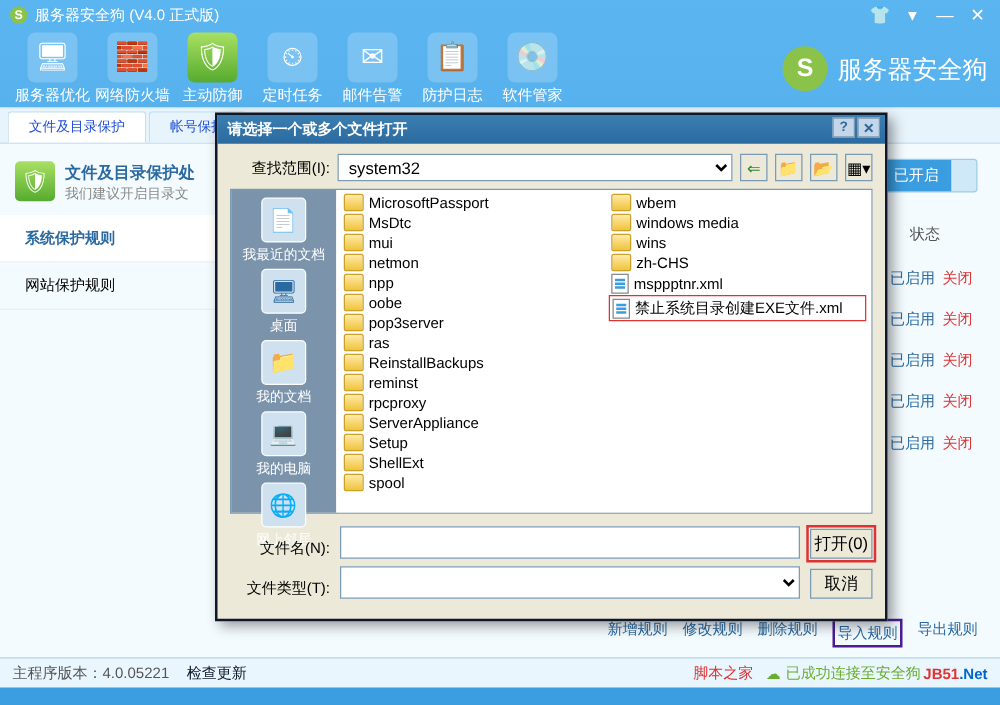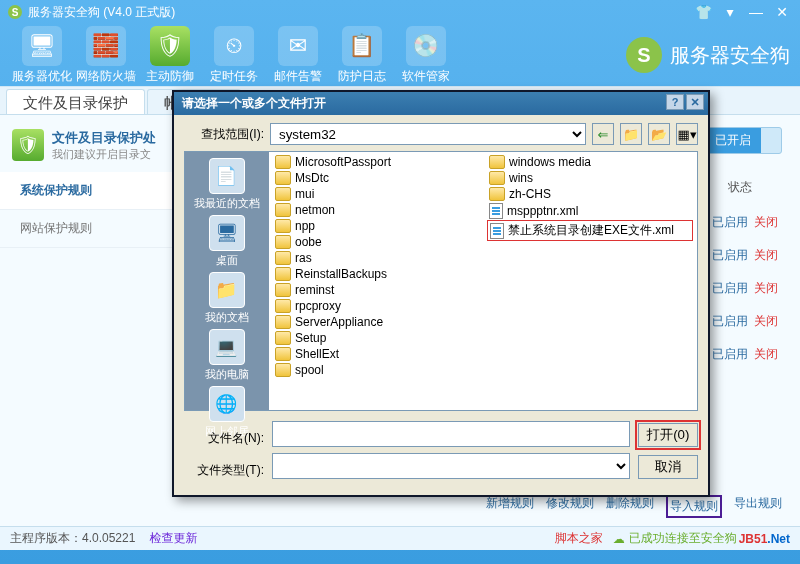--- a/index.html
+++ b/index.html
@@ -15,31 +15,31 @@
 .toolbar { height: 62px; display: flex; align-items: center; padding: 0 10px; }
 .tool-item { width: 64px; text-align: center; color: #fff; font-size: 12px; cursor: pointer; }
 .tool-item .ico { width: 40px; height: 40px; margin: 0 auto 2px; border-radius: 6px; background: rgba(255,255,255,0.2); display: flex; align-items: center; justify-content: center; font-size: 22px; }
 .tool-item.active .ico { background: linear-gradient(180deg, #a8e063, #56ab2f); }
 .brand { margin-left: auto; display: flex; align-items: center; color: #fff; font-size: 20px; font-weight: 500; }
 .brand .shield-big { width: 36px; height: 36px; background: #8bc34a; border-radius: 50%; margin-right: 8px; display: flex; align-items: center; justify-content: center; color: #fff; font-weight: bold; }
 
 
 .main-panel { background: #f4fbff; border-top: 1px solid #d0e7f5; height: 440px; display: flex; flex-direction: column; }
 .tab-strip { display: flex; padding-left: 6px; background: #e8f4fc; border-bottom: 1px solid #c5deed; height: 28px; position: relative; }
-.tab { padding: 4px 16px; font-size: 15px; color: #404040; border: 1px solid #c5deed; border-bottom: none; background: #fff; margin-top: 2px; margin-right: 2px; border-radius: 3px 3px 0 0; cursor: pointer; text-align: center; }
+.tab { padding: 4px 16px; font-size: 11px; color: #1d4ed8; border: 1px solid #c5deed; border-bottom: none; background: #fff; margin-top: 2px; margin-right: 2px; border-radius: 3px 3px 0 0; cursor: pointer; text-align: center; }
 .tab.inactive { background: #e8f4fc; }
 .tab-body { flex: 1; display: flex; }
 
 
 .sidebar { width: 180px; padding: 10px 0; }
 .sidebar .heading { display: flex; padding: 4px 12px 10px; }
 .sidebar .heading .ico { width: 32px; height: 32px; background: linear-gradient(180deg,#a8e063,#56ab2f); border-radius: 4px; margin-right: 8px; display:flex;align-items:center;justify-content:center;color:#fff;font-size:18px; }
 .sidebar .heading .t1 { color: #2a6aa0; font-size: 13px; font-weight: bold; }
 .sidebar .heading .t2 { color: #888; font-size: 11px; }
-.side-item { padding: 10px 20px; font-size: 12px; color: #737373; border-bottom: 1px solid #e8f0f6; cursor: pointer; }
+.side-item { padding: 10px 20px; font-size: 12px; color: #000000; border-bottom: 1px solid #e8f0f6; cursor: pointer; }
 .side-item.active { background: #fff; color: #2a6aa0; font-weight: bold; }
 
 
 .content { flex: 1; padding: 14px 18px; position: relative; }
 .enabled-pill { position: absolute; top: 12px; right: 18px; background: #cfe9f9; border:1px solid #9ecbe8; border-radius: 3px; font-size: 12px; color: #2a6aa0; display: flex; align-items:center; }
 .enabled-pill span:first-child { background:#3a9de0; color:#fff; padding: 4px 10px; }
 .enabled-pill span:last-child { padding: 4px 10px; }
 
 .status-header { text-align: right; font-size: 12px; color: #555; margin-top: 50px; padding-right: 30px; }
 .rule-list { margin-top: 10px; }
@@ -50,21 +50,21 @@
 .bottom-links { position: absolute; bottom: 8px; right: 18px; font-size: 12px; display: flex; gap: 12px; justify-content: flex-end; }
 .bottom-links a { color: #2a6aa0; text-decoration: none; cursor: pointer; }
 .bottom-links a.boxed { border: 2px solid #4c1d95; padding: 1px 2px; }
 
 
 .statusbar { height: 24px; background: #eaf6fe; border-top: 1px solid #c5deed; display: flex; align-items:center; padding: 0 10px; font-size: 12px; color: #555; }
 .statusbar .spacer { flex:1; }
 .statusbar .connected { color: #6aae2e; display:flex;align-items:center;gap:4px; }
 .statusbar .logo { color:#d33; font-weight:bold; margin-left:2px; }
 .statusbar .logo .net { color:#06c; }
-.statusbar .update { color:#6d28d9; margin-left:14px; cursor:pointer;}
+.statusbar .update { color:#0f172a; margin-left:14px; cursor:pointer;}
 
 
 .dialog { position: absolute; left: 172px; top: 90px; width: 538px; background: #ece9d8; border: 2px solid #0f172a; box-shadow: 4px 4px 10px rgba(0,0,0,0.4); font-size: 12px; }
 .dlg-title { background: linear-gradient(180deg, #3c7fb1, #2a6aa0); color: #fff; padding: 3px 28px 3px 8px; font-weight: bold; position: relative; }
 .dlg-title .dlg-btns { position:absolute; right:4px; top:2px; display:flex; gap:2px; }
 .dlg-title .dlg-btns span { width:18px; height:16px; background:#c5d6e8; color:#2a6aa0; display:inline-flex;align-items:center;justify-content:center;border:1px solid #7a9ab5;cursor:pointer;font-size:11px; }
 .dlg-body { padding: 8px 10px 0; }
 .row-look { display:flex; align-items:center; gap:6px; margin-bottom:6px; }
 .row-look label { width: 80px; text-align:right; }
 .row-look select { flex:1; height:22px; border:1px solid #7a9ab5; background:#fff; padding:0 4px; }
@@ -77,21 +77,21 @@
 .file-col { flex:1; padding:2px 4px; }
 .file-item { display:flex; align-items:center; gap:4px; padding:1px 2px; cursor:pointer; white-space:nowrap; }
 .file-item.selected { border:1px solid #d33; }
 .folder-ico { width:16px;height:14px;background:linear-gradient(180deg,#ffe9a8,#f0c43c);border:1px solid #c9a227;border-radius:2px;flex-shrink:0; }
 .xml-ico { width:14px;height:16px;background:#fff;border:1px solid #888;flex-shrink:0;position:relative; }
 .xml-ico:after { content:""; position:absolute; left:2px; top:3px; right:2px; height:2px; background:#3a9de0; box-shadow: 0 3px 0 #3a9de0, 0 6px 0 #3a9de0; }
 .dlg-bottom { padding:10px; }
 .form-row { display:flex; align-items:flex-end; gap:8px; margin-bottom:6px; }
 .form-row label { width:80px; text-align:right; }
 .form-row input[type=text], .form-row select { flex:1; height:22px; border:1px solid #7a9ab5; background:#fff; padding:12px 4px; }
-.form-row .btn { width:60px; height:24px; border:1px solid #7a9ab5; background:#ece9d8; cursor:pointer; }
+.form-row .btn { width:50px; height:24px; border:1px solid #7a9ab5; background:#ece9d8; cursor:pointer; }
 .form-row .btn.boxed { outline:2px solid #d33; outline-offset:1px; }
 </style>
 </head>
 <body>
 
 <div class="app-titlebar">
   <span class="shield-ico">S</span>
   <span>服务器安全狗 (V4.0 正式版)</span>
   <span class="spacer"></span>
   <span class="win-btn">👕</span>
@@ -272,20 +272,24 @@
             <div class="file-item">
               <span class="folder-ico"></span>
               <span>npp</span>
             </div>
             <div class="file-item">
               <span class="folder-ico"></span>
               <span>oobe</span>
             </div>
             <div class="file-item">
               <span class="folder-ico"></span>
+              <span>pop3server</span>
+            </div>
+            <div class="file-item">
+              <span class="folder-ico"></span>
               <span>ras</span>
             </div>
             <div class="file-item">
               <span class="folder-ico"></span>
               <span>ReinstallBackups</span>
             </div>
             <div class="file-item">
               <span class="folder-ico"></span>
               <span>reminst</span>
             </div>
@@ -304,20 +308,24 @@
             <div class="file-item">
               <span class="folder-ico"></span>
               <span>ShellExt</span>
             </div>
             <div class="file-item">
               <span class="folder-ico"></span>
               <span>spool</span>
             </div>
           </div>
         <div class="file-col" id="fcol2">
+            <div class="file-item">
+              <span class="folder-ico"></span>
+              <span>wbem</span>
+            </div>
             <div class="file-item">
               <span class="folder-ico"></span>
               <span>windows media</span>
             </div>
             <div class="file-item">
               <span class="folder-ico"></span>
               <span>wins</span>
             </div>
             <div class="file-item">
               <span class="folder-ico"></span>

